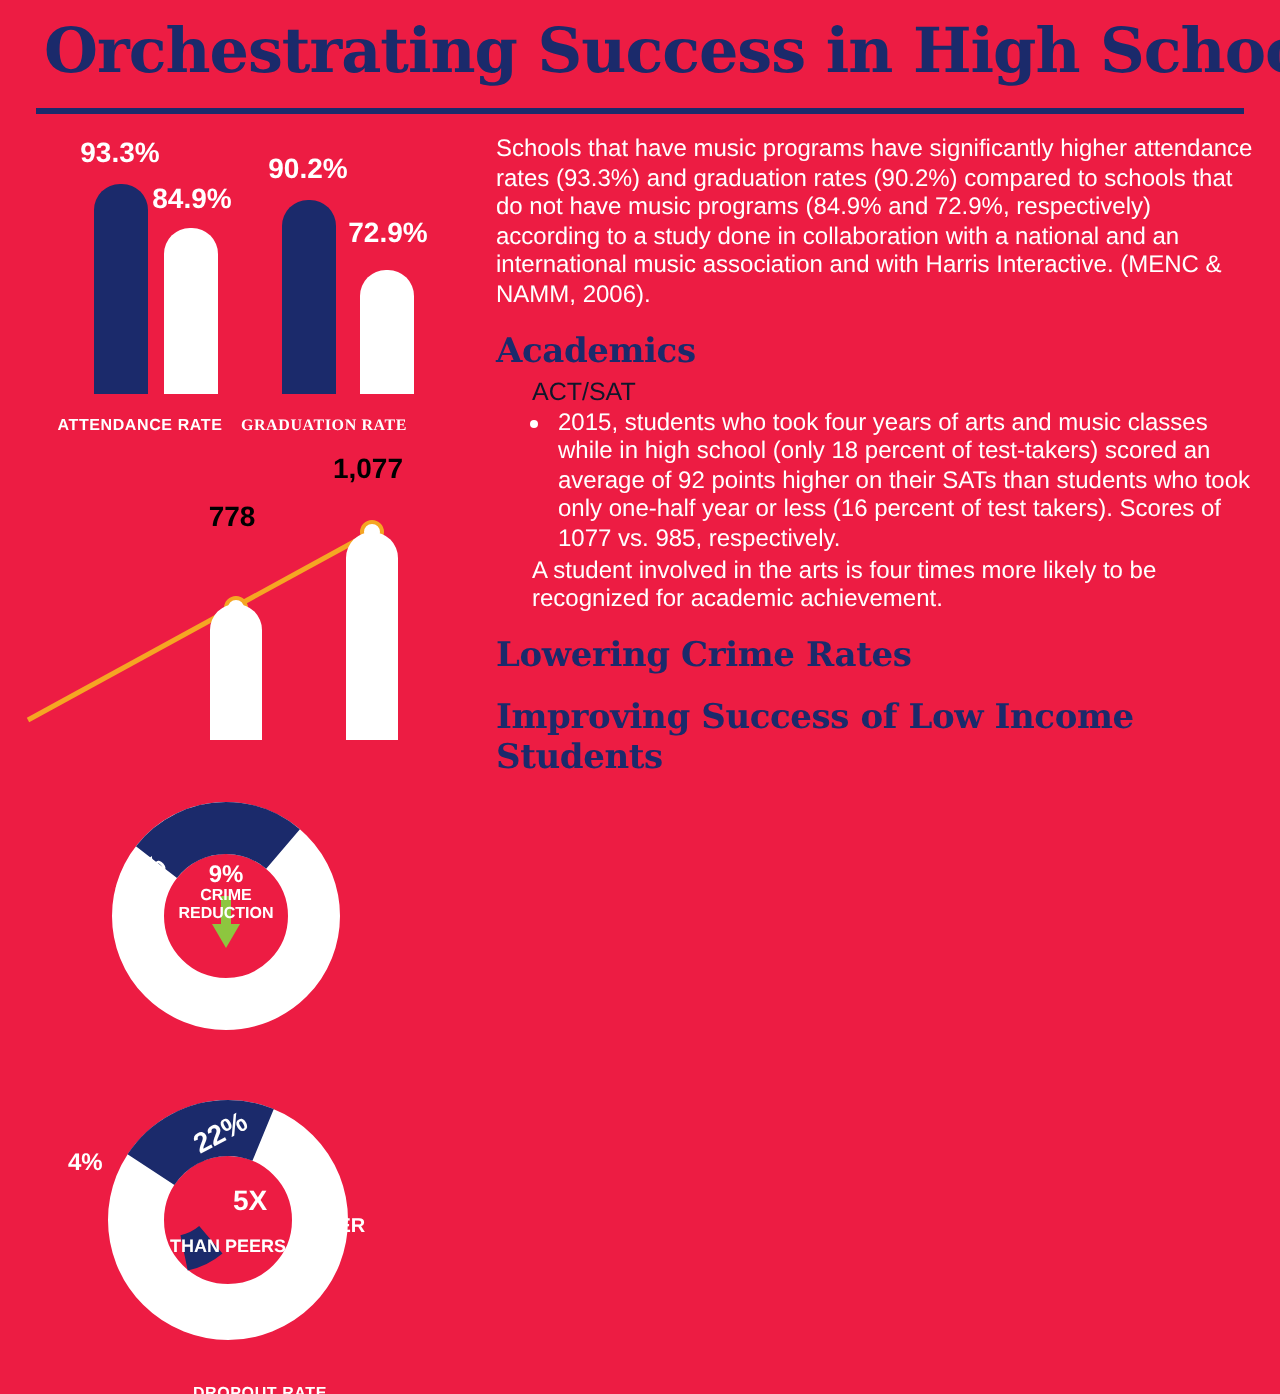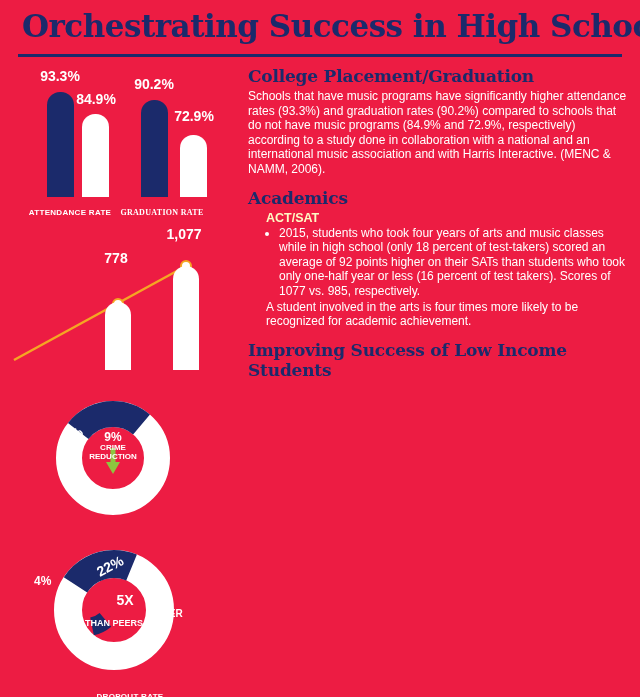--- a/index.html
+++ b/index.html
@@ -45,21 +45,21 @@
     position:absolute;bottom:2px;font-size:8px;font-weight:bold;letter-spacing:.3px;
     color:#ffffff;text-align:center;width:110px;
   }
 
   
   .linechart{position:absolute;left:0;top:168px;width:238px;height:160px;}
   .lbar{
     position:absolute;bottom:18px;width:26px;background:#ffffff;border-radius:13px 13px 0 0;
   }
   .lval{
-    position:absolute;font-weight:bold;font-size:14px;color:#ffffff;text-align:center;width:64px;
+    position:absolute;font-weight:bold;font-size:14px;color:#000000;text-align:center;width:64px;
   }
   .lc-svg{position:absolute;left:0;top:0;}
 
   
   .donut1{position:absolute;left:38px;top:338px;width:150px;height:120px;}
   .donut2{position:absolute;left:26px;top:470px;width:168px;height:160px;}
   .donut-center{
     position:absolute;text-align:center;color:#ffffff;font-weight:bold;
   }
   .slice-lab{
@@ -76,21 +76,21 @@
   }
   h2.sec{
     font-family:"DejaVu Serif", serif;
     font-weight:bold;
     font-size:17px;
     color:#1B2A6B;
     margin:0 0 3px 0;
     letter-spacing:-0.2px;
   }
   h3.sub{
-    font-size:12.5px;font-weight:bold;color:#fef9c3;margin:0 0 1px 0;
+    font-size:12.5px;font-weight:normal;color:#0f172a;margin:0 0 1px 0;
   }
   p.body{
     font-size:12px;line-height:14.6px;margin:1px 0 2px 0;color:#ffffff;
   }
   .indent{padding-left:18px;}
   ul.bullets{margin:0;padding-left:31px;}
   ul.bullets li{font-size:12px;line-height:14.6px;color:#ffffff;}
   .blk{margin-bottom:11px;}
 </style>
 </head>
@@ -158,33 +158,33 @@
     <div class="donut-center" style="left:58px;top:78px;width:80px;font-size:10px;padding-left:40px;">LOWER</div>
     <div class="donut-center" style="left:48px;top:88px;width:80px;font-size:9px;">THAN PEERS</div>
   </div>
 
   <div class="dropout-cat">DROPOUT RATE</div>
 </div>
 
 <div class="right">
 
   <div class="blk">
-    <h2 class="sec">College Placement/Graduation</h2>
     <p class="body">Schools that have music programs have significantly higher attendance rates (93.3%) and graduation rates (90.2%) compared to schools that do not have music programs (84.9% and 72.9%, respectively) according to a study done in collaboration with a national and an international music association and with Harris Interactive. (MENC &amp; NAMM, 2006).</p>
   </div>
 
   <div class="blk">
     <h2 class="sec">Academics</h2>
     <h3 class="sub indent">ACT/SAT</h3>
     <ul class="bullets">
       <li>2015, students who took four years of arts and music classes while in high school (only 18 percent of test-takers) scored an average of 92 points higher on their SATs than students who took only one-half year or less (16 percent of test takers). Scores of 1077 vs. 985, respectively.</li>
     </ul>
     <p class="body indent">A student involved in the arts is four times more likely to be recognized for academic achievement.</p>
   </div>
 
   <div class="blk">
+    <h2 class="sec">Lowering Crime Rates</h2>
   </div>
 
   <div class="blk">
     <h2 class="sec">Improving Success of Low Income Students</h2>
   </div>
 
 </div>
 
 </body></html>

